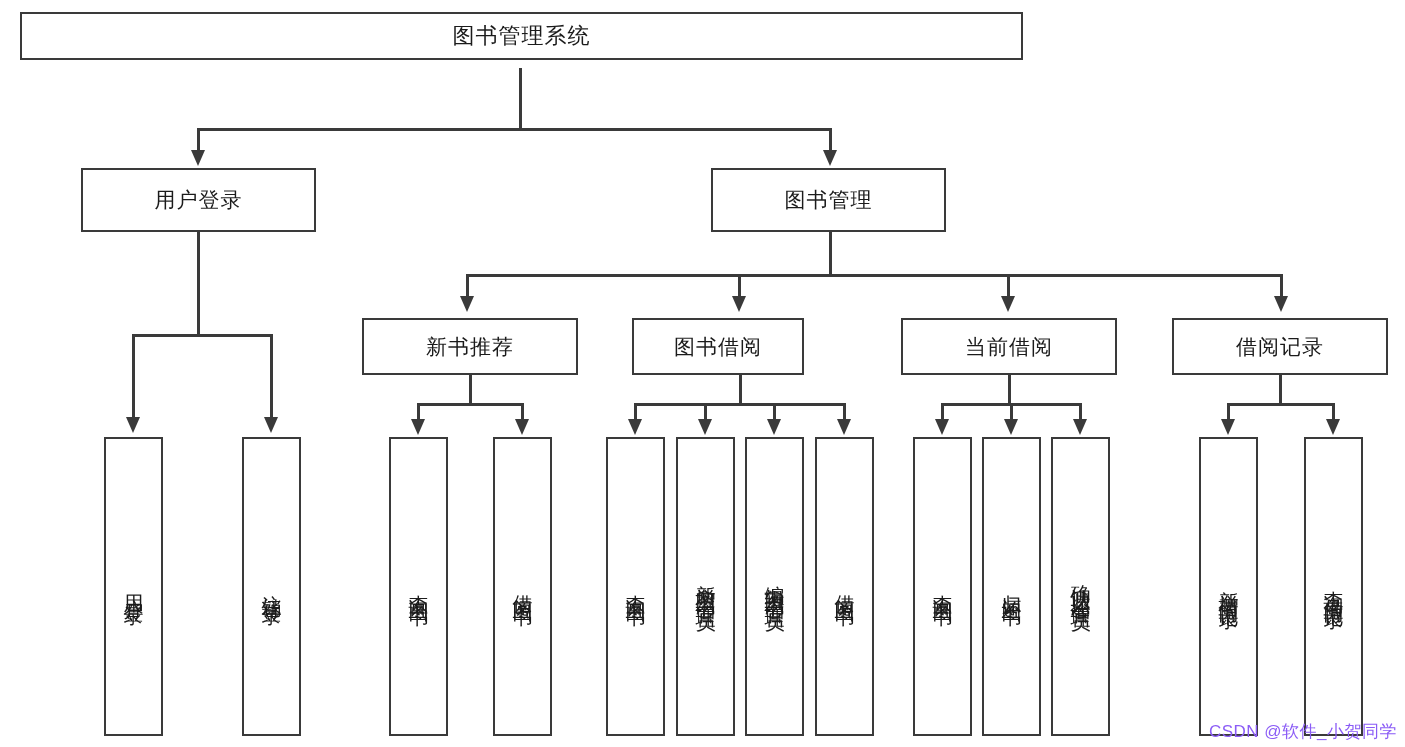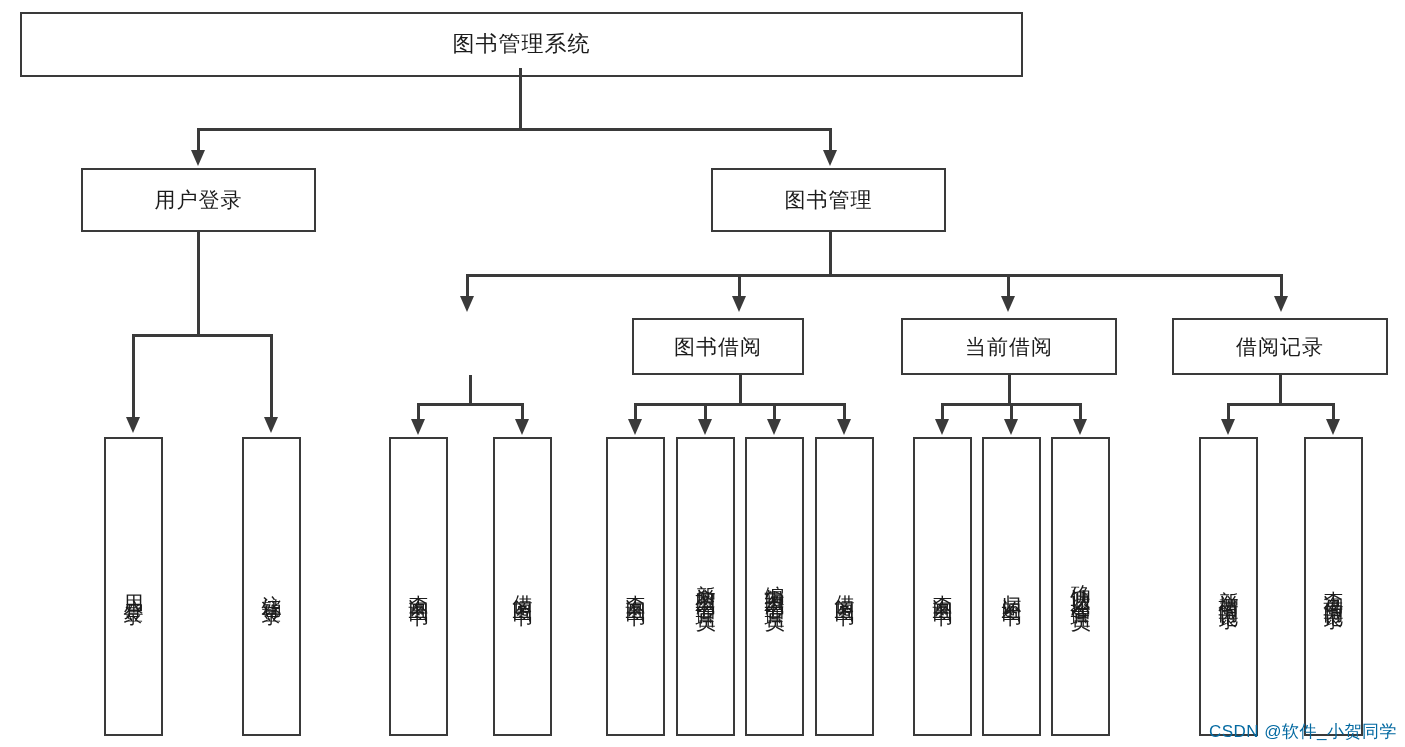--- a/index.html
+++ b/index.html
@@ -58,32 +58,32 @@
     border-left:7px solid transparent;
     border-right:7px solid transparent;
     border-top:16px solid #3a3a3a;
   }
   
   #watermark{
     position:absolute;
     right:8px;
     bottom:4px;
     font-size:17px;
-    color:#0369a1;
+    color:#8b5cf6;
     white-space:nowrap;
     letter-spacing:0.5px;
     pointer-events:none;
   }
 </style>
 </head>
 <body>
 
 <div id="canvas">
 
-  <div class="node h root" style="left:20px; top:12px; width:1003px; height:65px;">
+  <div class="node h root" style="left:20px; top:12px; width:1003px; height:48px;">
     <span>图书管理系统</span>
   </div>
 
   <div class="edge vline" style="left:519px; top:68px; height:61px;"></div>
   <div class="edge hline" style="left:197px; top:128px; width:634px;"></div>
   <div class="edge vline" style="left:197px; top:128px; height:25px;"></div>
   <div class="arrow" style="left:191px; top:150px;"></div>
   <div class="edge vline" style="left:829px; top:128px; height:25px;"></div>
   <div class="arrow" style="left:823px; top:150px;"></div>
 
@@ -105,20 +105,23 @@
   <div class="edge hline" style="left:466px; top:274px; width:814px;"></div>
   <div class="edge vline" style="left:466px; top:274px; height:24px;"></div>
   <div class="arrow" style="left:460px; top:296px;"></div>
   <div class="edge vline" style="left:738px; top:274px; height:24px;"></div>
   <div class="arrow" style="left:732px; top:296px;"></div>
   <div class="edge vline" style="left:1007px; top:274px; height:24px;"></div>
   <div class="arrow" style="left:1001px; top:296px;"></div>
   <div class="edge vline" style="left:1280px; top:274px; height:24px;"></div>
   <div class="arrow" style="left:1274px; top:296px;"></div>
 
+  <div class="node h" style="left:362px; top:318px; width:216px; height:57px;">
+    <span>新书推荐</span>
+  </div>
   <div class="node h" style="left:632px; top:318px; width:172px; height:57px;">
     <span>图书借阅</span>
   </div>
   <div class="node h" style="left:901px; top:318px; width:216px; height:57px;">
     <span>当前借阅</span>
   </div>
   <div class="node h" style="left:1172px; top:318px; width:216px; height:57px;">
     <span>借阅记录</span>
   </div>
 

